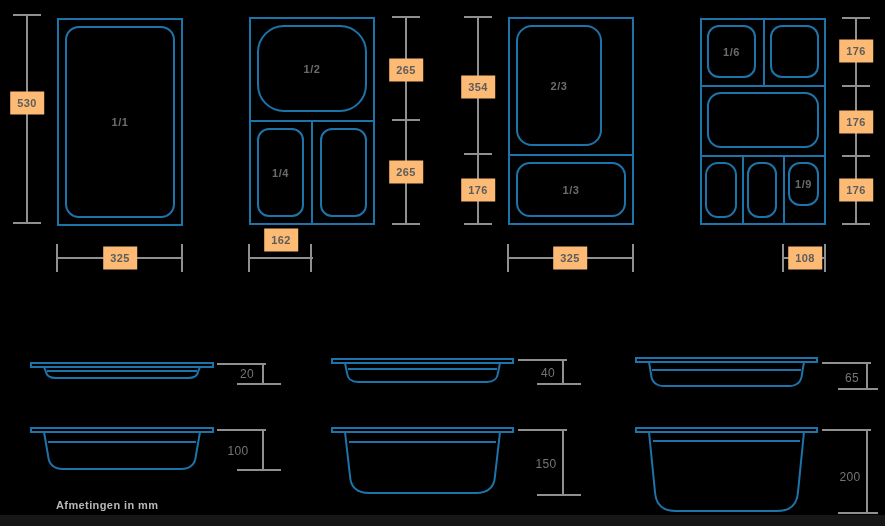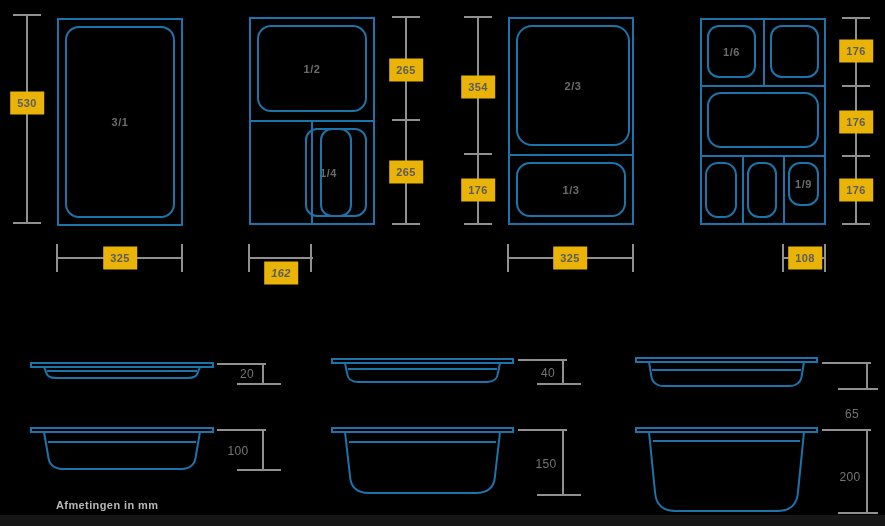--- a/index.html
+++ b/index.html
@@ -15,73 +15,73 @@
   
   .rect{position:absolute;border:2px solid var(--blue);box-sizing:border-box;}
   .inner{position:absolute;border:2px solid var(--blue);box-sizing:border-box;
          display:flex;align-items:center;justify-content:center;}
   .bh{position:absolute;height:2px;background:var(--blue);}
   .bv{position:absolute;width:2px;background:var(--blue);}
   
   .dh{position:absolute;height:2px;background:var(--gray);}
   .dv{position:absolute;width:2px;background:var(--gray);}
   
-  .dimlabel{position:absolute;transform:translate(-50%,-50%);background:#eab308;
+  .dimlabel{position:absolute;transform:translate(-50%,-50%);background:#fdba74;
             color:#5c5c5c;font-weight:bold;font-size:11px;line-height:1;
             padding:6px 7px;letter-spacing:.4px;white-space:nowrap;}
   .frac{color:#6b6b6b;font-weight:bold;font-size:11px;letter-spacing:.5px;}
   .depthlabel{position:absolute;transform:translate(-50%,-50%);color:#757575;
               font-weight:normal;font-size:12px;letter-spacing:.4px;white-space:nowrap;}
   .footnote{position:absolute;color:#b8b8b8;font-weight:bold;font-size:11px;
             letter-spacing:.4px;white-space:nowrap;}
   .bottombar{position:absolute;background:#161616;}
   svg.pans{position:absolute;left:0;top:0;}
 </style>
 </head>
 <body>
 
 <div class="stage">
 
   <div class="rect" style="left:57px;top:18px;width:126px;height:208px;"></div>
   <div class="inner" style="left:65px;top:26px;width:110px;height:192px;border-radius:14px;">
-    <span class="frac">3/1</span>
+    <span class="frac">1/1</span>
   </div>
   <div class="dv" style="left:26px;top:15px;height:209px;"></div>
   <div class="dh" style="left:13px;top:14px;width:28px;"></div>
   <div class="dh" style="left:13px;top:222px;width:28px;"></div>
   <div class="dimlabel" style="left:27px;top:103px;">530</div>
   <div class="dh" style="left:57px;top:257px;width:126px;"></div>
   <div class="dv" style="left:56px;top:244px;height:28px;"></div>
   <div class="dv" style="left:181px;top:244px;height:28px;"></div>
   <div class="dimlabel" style="left:120px;top:258px;">325</div>
 
   <div class="rect" style="left:249px;top:17px;width:126px;height:208px;"></div>
   <div class="bh" style="left:249px;top:120px;width:126px;"></div>
   <div class="bv" style="left:311px;top:120px;height:105px;"></div>
-  <div class="inner" style="left:257px;top:25px;width:110px;height:87px;border-radius:14px;">
+  <div class="inner" style="left:257px;top:25px;width:110px;height:87px;border-radius:27px;">
     <span class="frac">1/2</span>
   </div>
-  <div class="inner" style="left:257px;top:128px;width:47px;height:89px;border-radius:12px;margin-left:48px;">
+  <div class="inner" style="left:257px;top:128px;width:47px;height:89px;border-radius:12px;">
     <span class="frac">1/4</span>
   </div>
   <div class="inner" style="left:320px;top:128px;width:47px;height:89px;border-radius:12px;"></div>
   <div class="dv" style="left:405px;top:17px;height:208px;"></div>
   <div class="dh" style="left:392px;top:16px;width:28px;"></div>
   <div class="dh" style="left:392px;top:119px;width:28px;"></div>
   <div class="dh" style="left:392px;top:223px;width:28px;"></div>
   <div class="dimlabel" style="left:406px;top:70px;">265</div>
   <div class="dimlabel" style="left:406px;top:172px;">265</div>
   <div class="dh" style="left:249px;top:257px;width:64px;"></div>
   <div class="dv" style="left:248px;top:244px;height:28px;"></div>
   <div class="dv" style="left:310px;top:244px;height:28px;"></div>
-  <div class="dimlabel" style="left:281px;top:273px;font-style:italic;">162</div>
+  <div class="dimlabel" style="left:281px;top:240px;">162</div>
 
   <div class="rect" style="left:508px;top:17px;width:126px;height:208px;"></div>
   <div class="bh" style="left:508px;top:154px;width:126px;"></div>
-  <div class="inner" style="left:516px;top:25px;width:114px;height:121px;border-radius:16px;">
+  <div class="inner" style="left:516px;top:25px;width:86px;height:121px;border-radius:16px;">
     <span class="frac">2/3</span>
   </div>
   <div class="inner" style="left:516px;top:162px;width:110px;height:55px;border-radius:14px;">
     <span class="frac">1/3</span>
   </div>
   <div class="dv" style="left:477px;top:17px;height:208px;"></div>
   <div class="dh" style="left:464px;top:16px;width:28px;"></div>
   <div class="dh" style="left:464px;top:153px;width:28px;"></div>
   <div class="dh" style="left:464px;top:223px;width:28px;"></div>
   <div class="dimlabel" style="left:478px;top:87px;">354</div>
@@ -161,21 +161,21 @@
   <div class="depthlabel" style="left:247px;top:374px;">20</div>
 
   <div class="dh" style="left:518px;top:359px;width:49px;"></div>
   <div class="dv" style="left:562px;top:359px;height:26px;"></div>
   <div class="dh" style="left:537px;top:383px;width:44px;"></div>
   <div class="depthlabel" style="left:548px;top:373px;">40</div>
 
   <div class="dh" style="left:822px;top:362px;width:49px;"></div>
   <div class="dv" style="left:866px;top:362px;height:28px;"></div>
   <div class="dh" style="left:838px;top:388px;width:40px;"></div>
-  <div class="depthlabel" style="left:852px;top:378px;margin-top:36px;">65</div>
+  <div class="depthlabel" style="left:852px;top:378px;">65</div>
 
   <div class="dh" style="left:217px;top:429px;width:49px;"></div>
   <div class="dv" style="left:262px;top:429px;height:42px;"></div>
   <div class="dh" style="left:237px;top:469px;width:44px;"></div>
   <div class="depthlabel" style="left:238px;top:451px;">100</div>
 
   <div class="dh" style="left:518px;top:429px;width:49px;"></div>
   <div class="dv" style="left:562px;top:429px;height:67px;"></div>
   <div class="dh" style="left:537px;top:494px;width:44px;"></div>
   <div class="depthlabel" style="left:546px;top:464px;">150</div>

